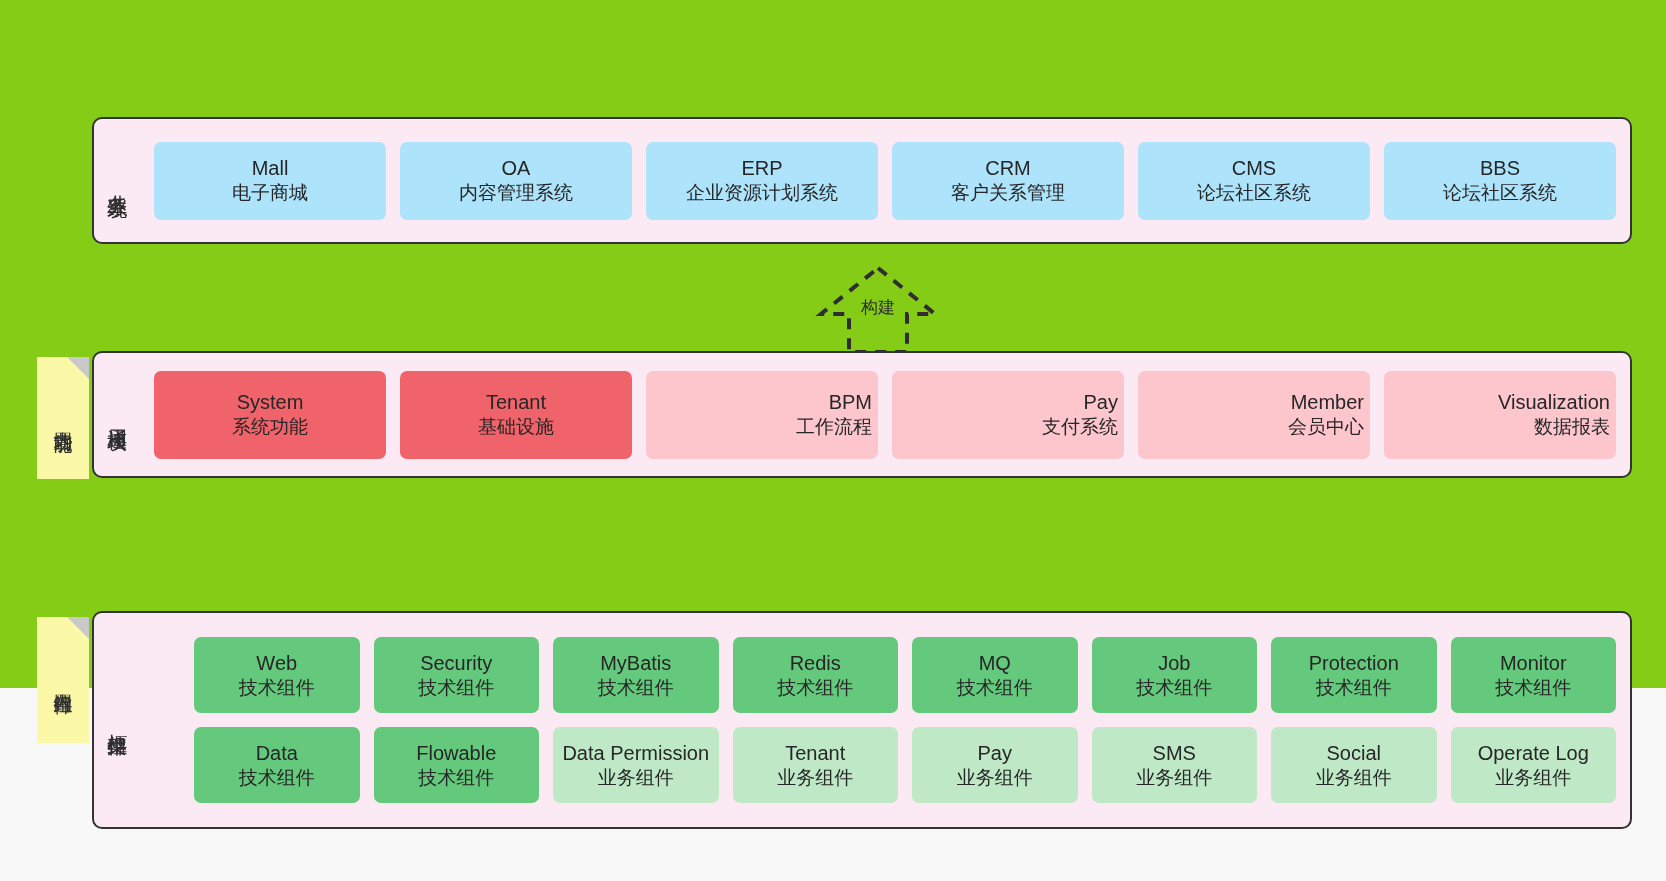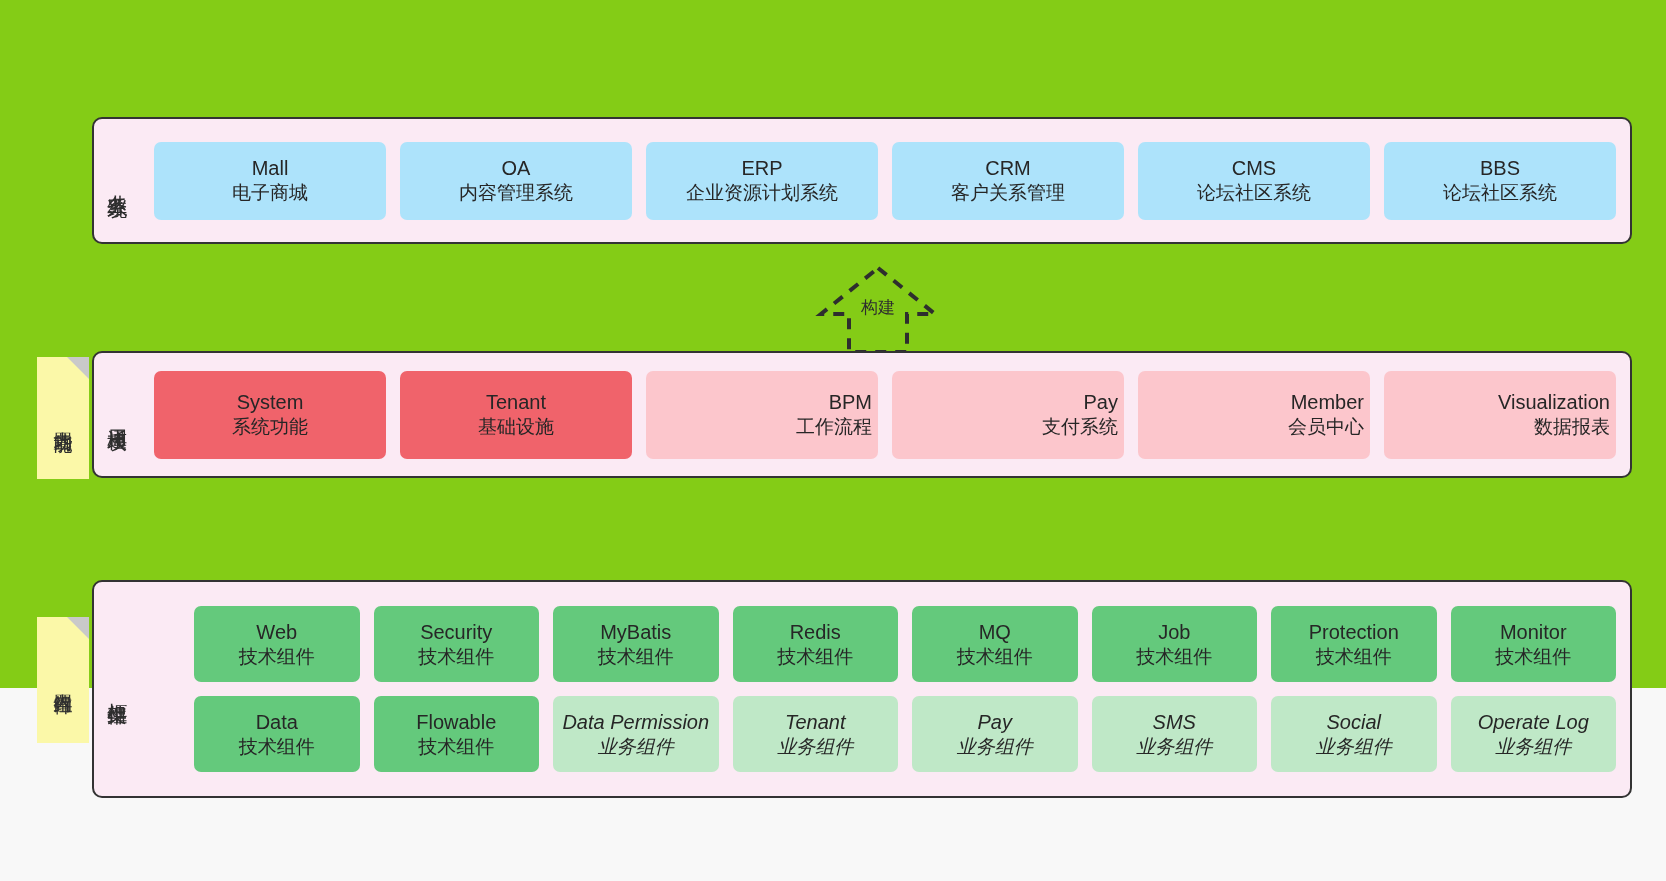--- a/index.html
+++ b/index.html
@@ -71,21 +71,21 @@
     line-height: 1.30;
     padding: 4px 6px;
   }
   .card .c-title { font-size: 20px; }
   .card .c-sub   { font-size: 19px; }
 
   .card.blue       { background: #ade3fb; height: 78px; }
   .card.red        { background: #f0636b; height: 88px; align-items: center; }
   .card.pink       { background: #fcc6cc; height: 88px; align-items: flex-end; }
   .card.green      { background: #64c97c; height: 76px; }
-  .card.lightgreen { background: #bfe8c7; height: 76px; font-style: italic; }
+  .card.lightgreen { background: #bfe8c7; height: 76px; }
 
   
   .note {
     position: absolute;
     box-sizing: border-box;
     background: #fbf8a8;
     display: flex;
     align-items: center;
     justify-content: center;
     font-size: 19px;
@@ -205,21 +205,21 @@
       </div>
     </div>
   </div>
 
 
   <div class="note" id="note-builtin-component" style="left:37px; top:617px; width:52px; height:126px;">
     <span class="fold"></span>
     <span>内置组件</span>
   </div>
 
-  <div class="layer" id="layer-framework" style="left:92px; top:580px; width:1540px; height:218px;gap:40px;">
+  <div class="layer" id="layer-framework" style="left:92px; top:611px; width:1540px; height:218px;gap:40px;">
     <div class="layer-title">框架组件</div>
     <div class="layer-body">
 
       <div class="row">
         <div class="card green">
           <span class="c-title">Web</span>
           <span class="c-sub">技术组件</span>
         </div>
         <div class="card green">
           <span class="c-title">Security</span>

